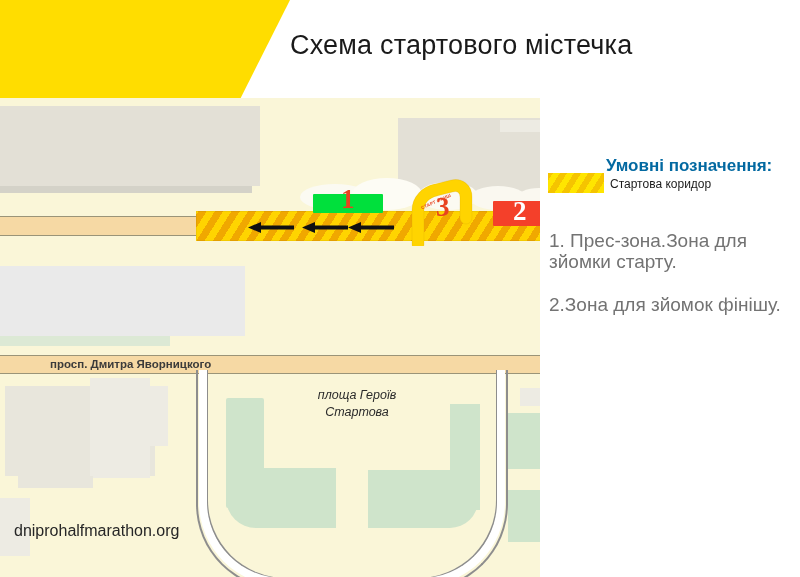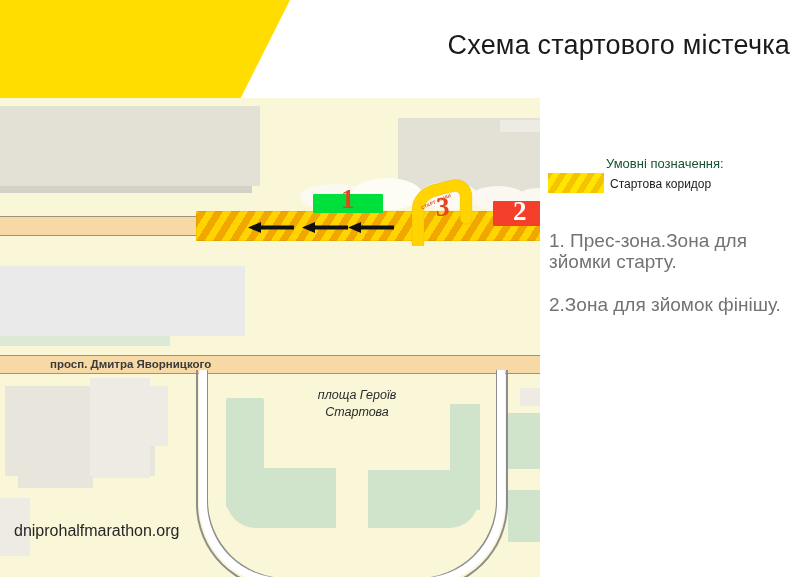--- a/index.html
+++ b/index.html
@@ -29,21 +29,21 @@
     position: absolute;
     left: 0; top: 0;
     width: 290px; height: 98px;
     background: #FFDD00;
     clip-path: polygon(0 0, 100% 0, 83% 100%, 0 100%);
   }
   .header-title {
     position: absolute;
     left: 290px; top: 30px;
     width: 500px;
-    text-align: right;
+    text-align: left;
     font-size: 27px;
     color: #1a1a1a;
     letter-spacing: 0.2px;
     white-space: nowrap;
   }
 
   
   .map {
     position: absolute;
     left: 0; top: 98px;
@@ -161,23 +161,23 @@
     font-weight: bold;
     color: #E8421F;
     transform: rotate(-24deg);
     white-space: nowrap;
     letter-spacing: 0.2px;
   }
 
   
   .legend-title {
     position: absolute;
-    font-size: 13px;
-    font-weight: normal;
-    color: #14532d;
+    font-size: 17px;
+    font-weight: bold;
+    color: #0369a1;
     white-space: nowrap;
   }
   .legend-swatch {
     position: absolute;
     width: 56px; height: 20px;
     background:
       repeating-linear-gradient(
         -58deg,
         #FFE500 0px, #FFE500 6px,
         #F5C400 6px, #F5C400 12px

